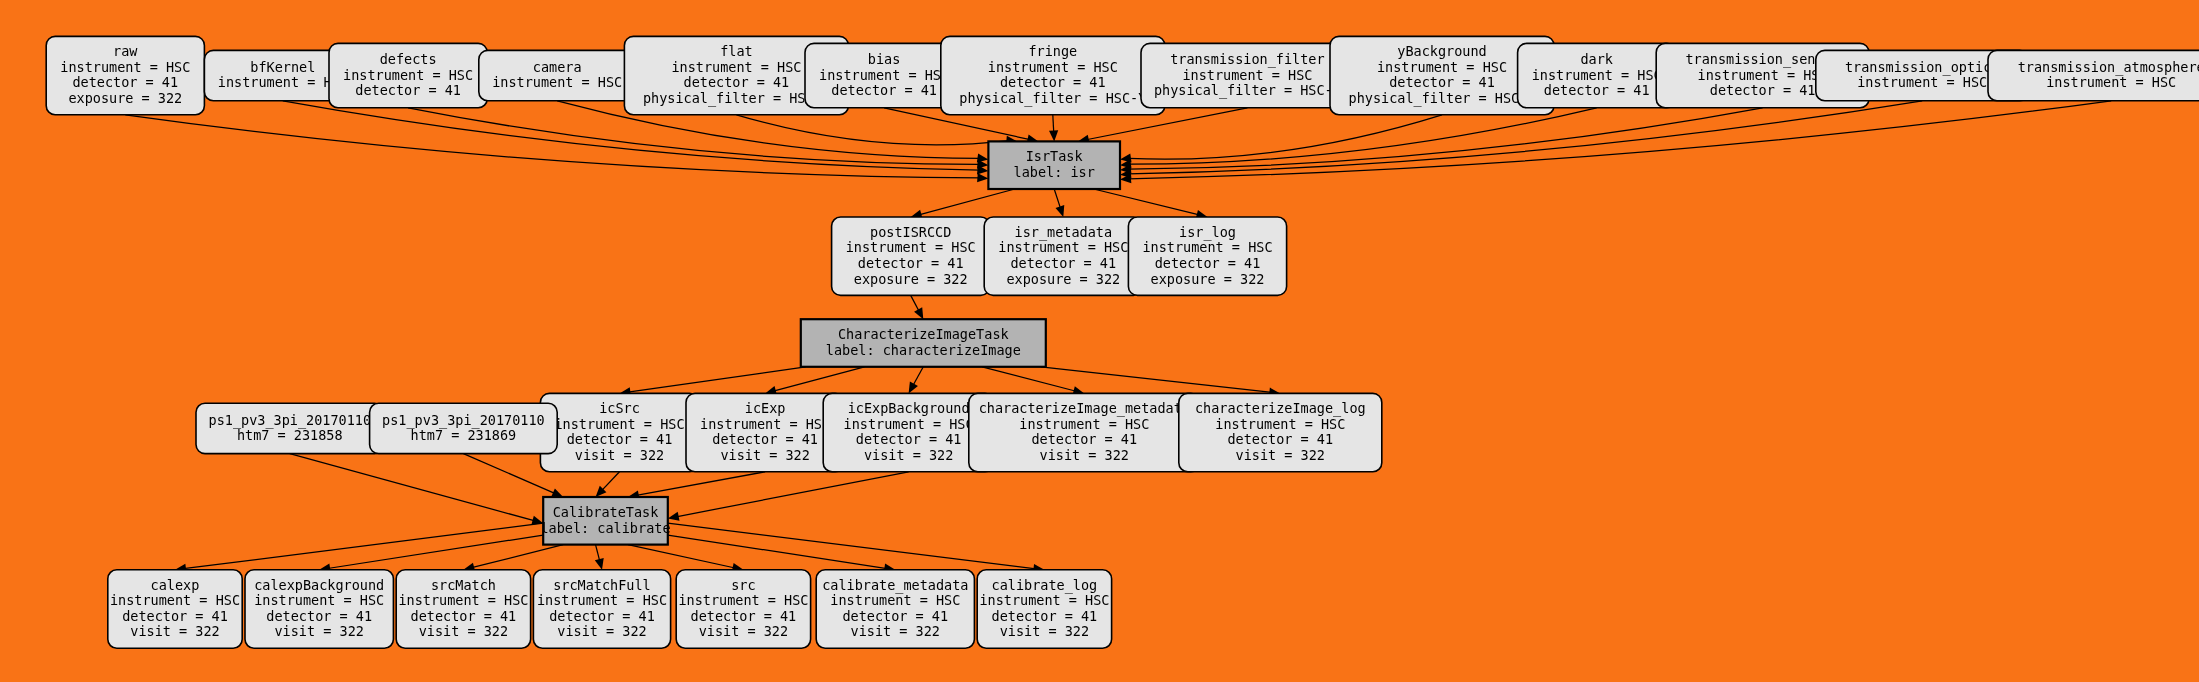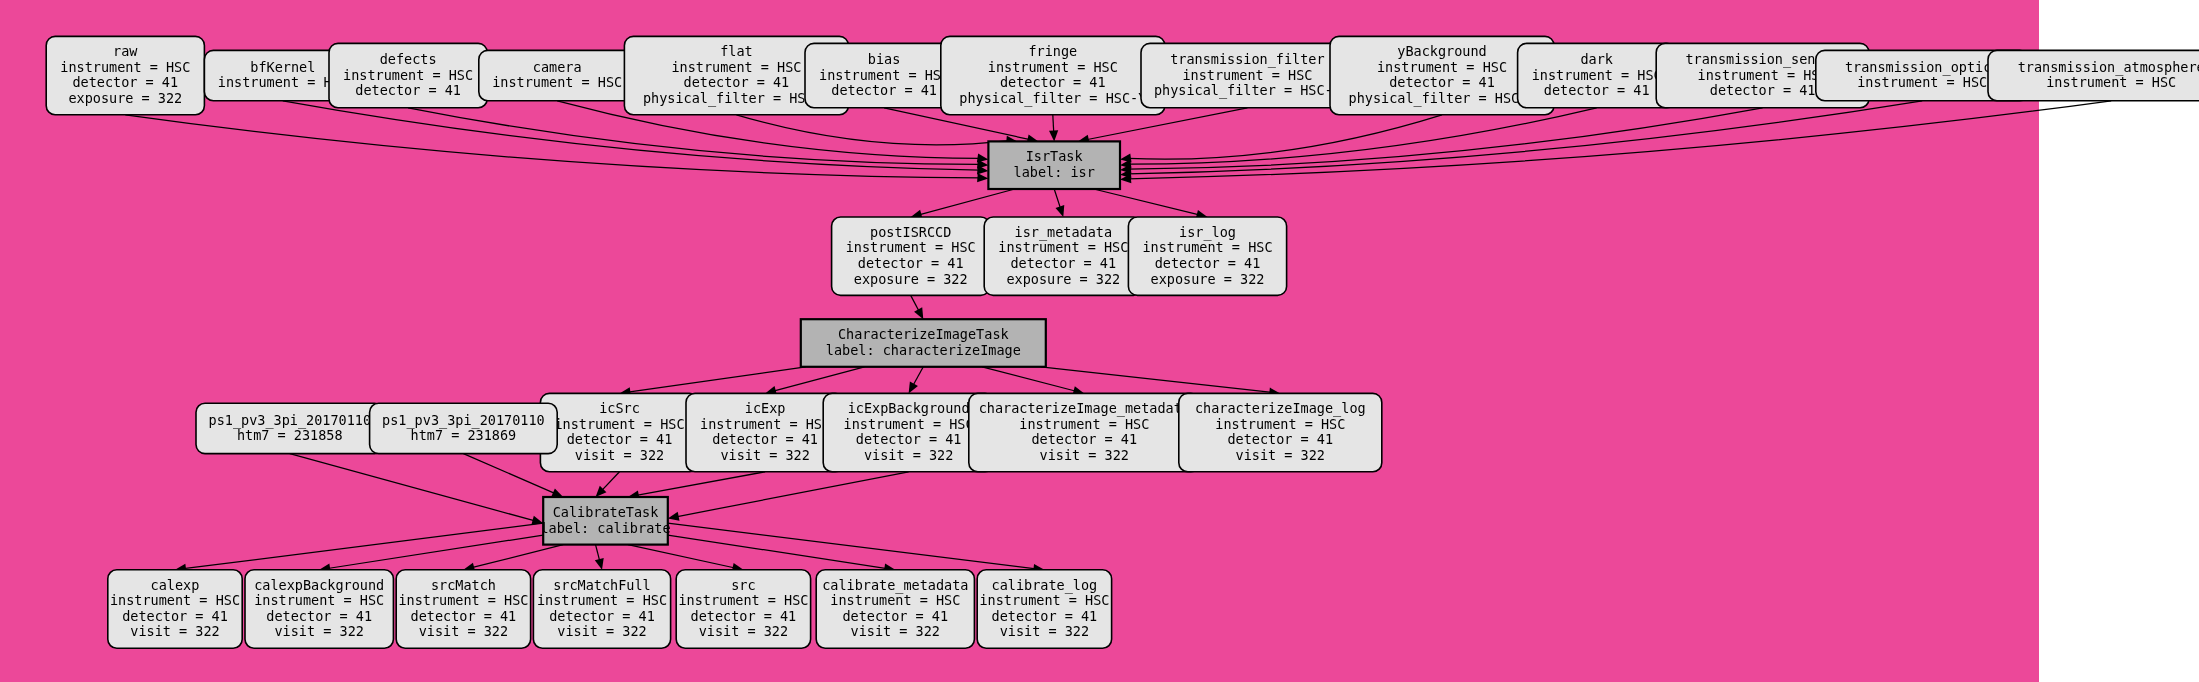--- a/index.html
+++ b/index.html
@@ -8,23 +8,23 @@
     background: #ffffff;
   }
   body {
     width: 2199px;
     height: 682px;
     overflow: hidden;
     font-family: "DejaVu Sans Mono", "Liberation Mono", monospace;
   }
   #graph-root {
     position: relative;
-    width: 2039px;
+    width: 2199px;
     height: 682px;
-    background: #ec4899;
+    background: #f97316;
   }
   svg#graph-canvas {
     position: absolute;
     top: 0;
     left: 0;
     width: 2199px;
     height: 682px;
     display: block;
   }
   .node-text {

